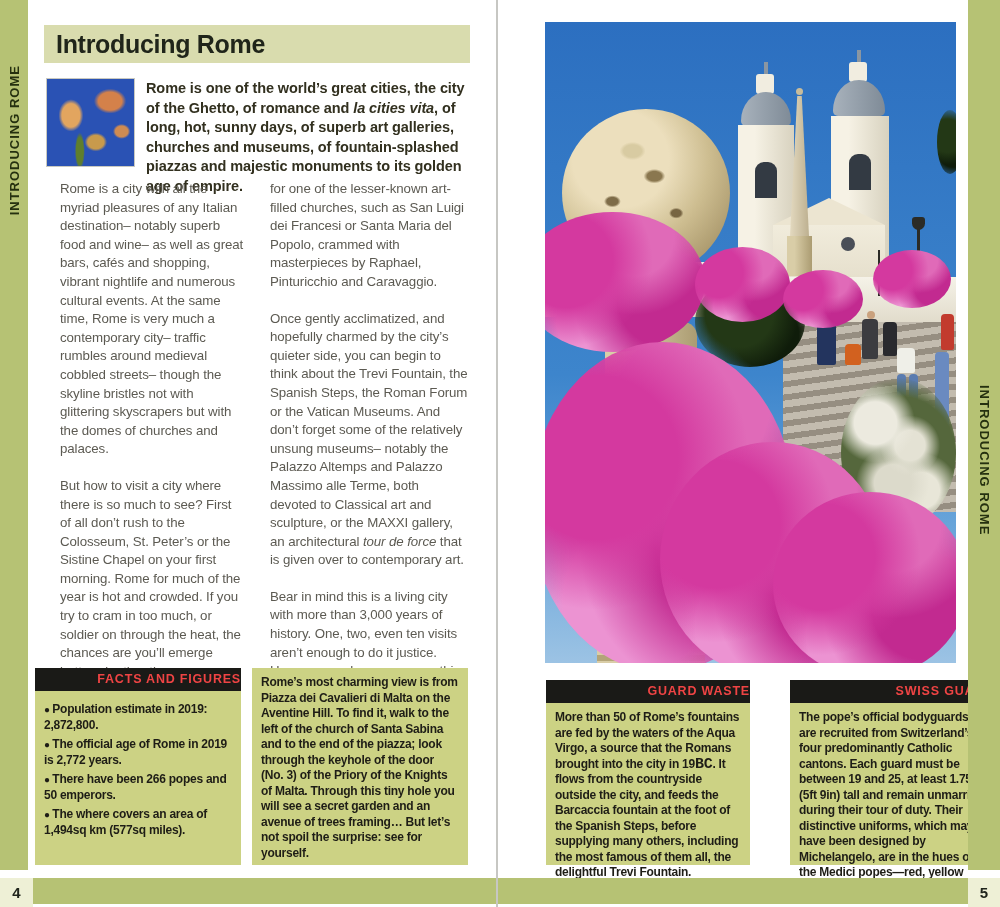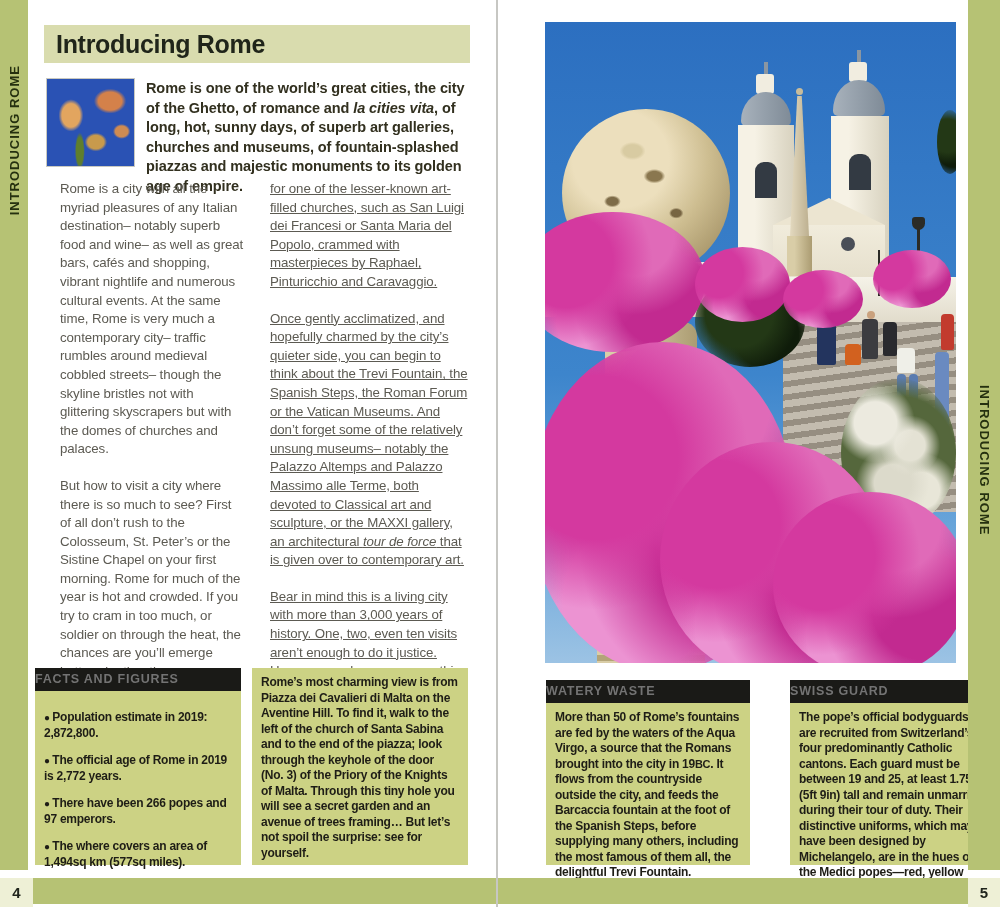--- a/index.html
+++ b/index.html
@@ -28,27 +28,27 @@
       radial-gradient(8px 30px at 38% 82%, #5f7e2c 0 45%, transparent 62%),
       radial-gradient(14px 12px at 85% 60%, #cf8b52 0 45%, transparent 62%),
       #2a52b4;
       box-shadow:0 0 0 1px #c9c9c0 inset;}
   .intro{font-size:14.5px;line-height:19.5px;font-weight:bold;color:#32301f;letter-spacing:-0.1px;}
   .col{font-size:13.3px;line-height:18.6px;color:#5c5a52;letter-spacing:-0.1px;}
   .col p{margin:0 0 18px 16px;}
 
   
   .box{background:#ccd284;}
-  .boxhead{background:#1a1a17;color:#737373;font-weight:bold;font-size:12.5px;
-           letter-spacing:0.8px;text-align:left;line-height:23px;height:23px;}
+  .boxhead{background:#1a1a17;color:#ef4444;font-weight:bold;font-size:12.5px;
+           letter-spacing:0.8px;text-align:right;line-height:23px;height:23px;}
   .boxbody{padding:7px 9px 0 9px;font-size:12px;font-weight:bold;line-height:15.5px;
            color:#1e1d16;letter-spacing:-0.25px;}
-  .facts-item{margin:12px 0 1px 0;}
+  .facts-item{margin:4px 0 1px 0;}
   .facts-item::before{content:"\25CF  ";font-size:10px;}
-  .era{font-size:11px;}
+  .era{font-size:15px;font-family:Liberation Mono, monospace;}
 
   
   .photo{overflow:hidden;box-shadow:0 0 0 1px rgba(0,0,0,0.10) inset;}
   .sky{left:0;top:0;width:100%;height:100%;
        background:linear-gradient(#2c6fc0 0%,#3d85cc 55%,#6aa6da 80%,#9cc3e4 100%);}
   .tower{background:linear-gradient(90deg,#f6f2e5 30%,#d8d2bf);}
   .belfry{background:#333a43;border-radius:9px 9px 0 0;}
   .dome{background:linear-gradient(90deg,#a8b2bc,#7f8b97);border-radius:50% 50% 5px 5px/85% 85% 5px 5px;}
   .lantern{background:#f1ede0;border-radius:3px;}
   .spire{background:#8a96a2;}
@@ -102,32 +102,32 @@
 
   <div class="abs thumb" style="left:46px;top:78px;width:89px;height:89px;"></div>
 
   <div class="abs intro" style="left:146px;top:79px;width:324px;"><span>Rome is one of the world’s great cities, the city of the Ghetto, of romance and </span><i>la cities vita</i><span>, of long, hot, sunny days, of superb art galleries, churches and museums, of fountain-splashed piazzas and majestic monuments to its golden age of empire.</span></div>
 
   <div class="abs col" style="left:44px;top:180px;width:200px;">
     <p>Rome is a city with all the myriad pleasures of any Italian destination– notably superb food and wine– as well as great bars, cafés and shopping, vibrant nightlife and numerous cultural events. At the same time, Rome is very much a contemporary city– traffic rumbles around medieval cobbled streets– though the skyline bristles not with glittering skyscrapers but with the domes of churches and palaces.</p>
     <p>But how to visit a city where there is so much to see? First of all don’t rush to the Colosseum, St. Peter’s or the Sistine Chapel on your first morning. Rome for much of the year is hot and crowded. If you try to cram in too much, or soldier on through the heat, the chances are you’ll emerge battered rather than enraptured. Instead, stroll around the Ghetto or Trastevere, two of the city’s quaintest old quarters, or have a cappuccino in one of Rome’s loveliest squares, Campo de’ Fiori or Piazza Navona. Or head</p>
   </div>
 
-  <div class="abs col" style="left:254px;top:180px;width:214px;text-decoration:underline;">
+  <div class="abs col" style="left:254px;top:180px;width:214px;">
     <p>for one of the lesser-known art-filled churches, such as San Luigi dei Francesi or Santa Maria del Popolo, crammed with masterpieces by Raphael, Pinturicchio and Caravaggio.</p>
     <p><span>Once gently acclimatized, and hopefully charmed by the city’s quieter side, you can begin to think about the Trevi Fountain, the Spanish Steps, the Roman Forum or the Vatican Museums. And don’t forget some of the relatively unsung museums– notably the Palazzo Altemps and Palazzo Massimo alle Terme, both devoted to Classical art and sculpture, or the MAXXI gallery, an architectural </span><i>tour de force</i><span> that is given over to contemporary art.</span></p>
     <p>Bear in mind this is a living city with more than 3,000 years of history. One, two, even ten visits aren’t enough to do it justice. However much you see, one thing is for certain, you’ll be back.</p>
   </div>
 
   <div class="abs box" style="left:35px;top:668px;width:206px;height:197px;">
     <div class="boxhead">FACTS AND FIGURES</div>
     <div class="boxbody">
       <div class="facts-item">Population estimate in 2019: 2,872,800.</div>
       <div class="facts-item">The official age of Rome in 2019 is 2,772 years.</div>
-      <div class="facts-item">There have been 266 popes and 97 emperors.</div>
+      <div class="facts-item">There have been 266 popes and 50 emperors.</div>
       <div class="facts-item">The where covers an area of 1,494sq km (577sq miles).</div>
     </div>
   </div>
 
   <div class="abs box" style="left:252px;top:668px;width:216px;height:197px;">
     <div class="boxbody">Rome’s most charming view is from Piazza dei Cavalieri di Malta on the Aventine Hill. To find it, walk to the left of the church of Santa Sabina and to the end of the piazza; look through the keyhole of the door (No. 3) of the Priory of the Knights of Malta. Through this tiny hole you will see a secret garden and an avenue of trees framing… But let’s not spoil the surprise: see for yourself.</div>
   </div>
 
   <div class="abs numsq" style="left:0;top:878px;width:33px;height:29px;">
       <span>4</span>
@@ -191,21 +191,21 @@
     <div class="abs fl" style="left:328px;top:228px;width:78px;height:58px;"></div>
     <div class="abs dkfl" style="left:20px;top:360px;width:160px;height:140px;"></div>
     <div class="abs wfl" style="left:296px;top:356px;width:115px;height:150px;"></div>
     <div class="abs fl" style="left:-15px;top:320px;width:265px;height:330px;"></div>
     <div class="abs fl" style="left:115px;top:420px;width:225px;height:235px;"></div>
     <div class="abs fl" style="left:228px;top:470px;width:195px;height:185px;"></div>
     <div class="abs dkfl" style="left:392px;top:88px;width:26px;height:64px;"></div>
   </div>
 
   <div class="abs box" style="left:546px;top:680px;width:204px;height:185px;">
-    <div class="boxhead">WATERY WASTE</div>
+    <div class="boxhead">GUARD WASTE</div>
     <div class="boxbody"><span>More than 50 of Rome’s fountains are fed by the waters of the Aqua Virgo, a source that the Romans brought into the city in 19</span><span class="era">BC</span><span>. It flows from the countryside outside the city, and feeds the Barcaccia fountain at the foot of the Spanish Steps, before supplying many others, including the most famous of them all, the delightful Trevi Fountain.</span></div>
   </div>
 
   <div class="abs box" style="left:790px;top:680px;width:204px;height:185px;">
     <div class="boxhead">SWISS GUARD</div>
     <div class="boxbody">The pope’s official bodyguards are recruited from Switzerland’s four predominantly Catholic cantons. Each guard must be between 19 and 25, at least 1.75m (5ft 9in) tall and remain unmarried during their tour of duty. Their distinctive uniforms, which may have been designed by Michelangelo, are in the hues of the Medici popes—red, yellow and blue.</div>
   </div>
 
   <div class="abs vbar" style="left:968px;top:8;width:32px;height:870px;"></div>
   <div class="abs vlabel-wrap" style="left:968px;top:320px;width:32px;height:280px;">

